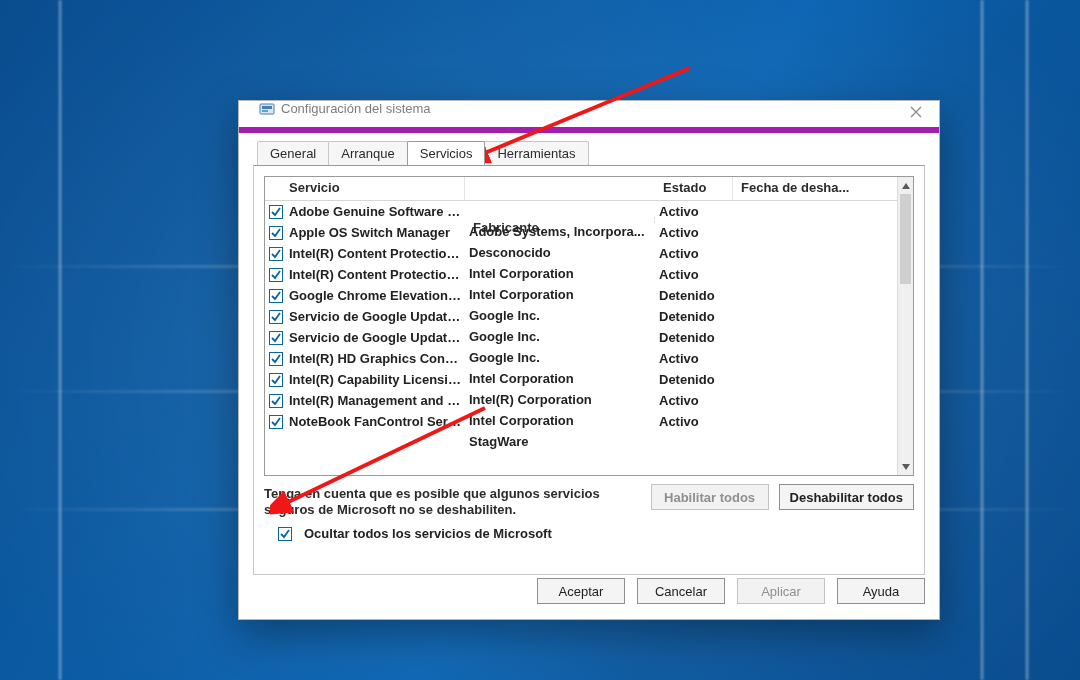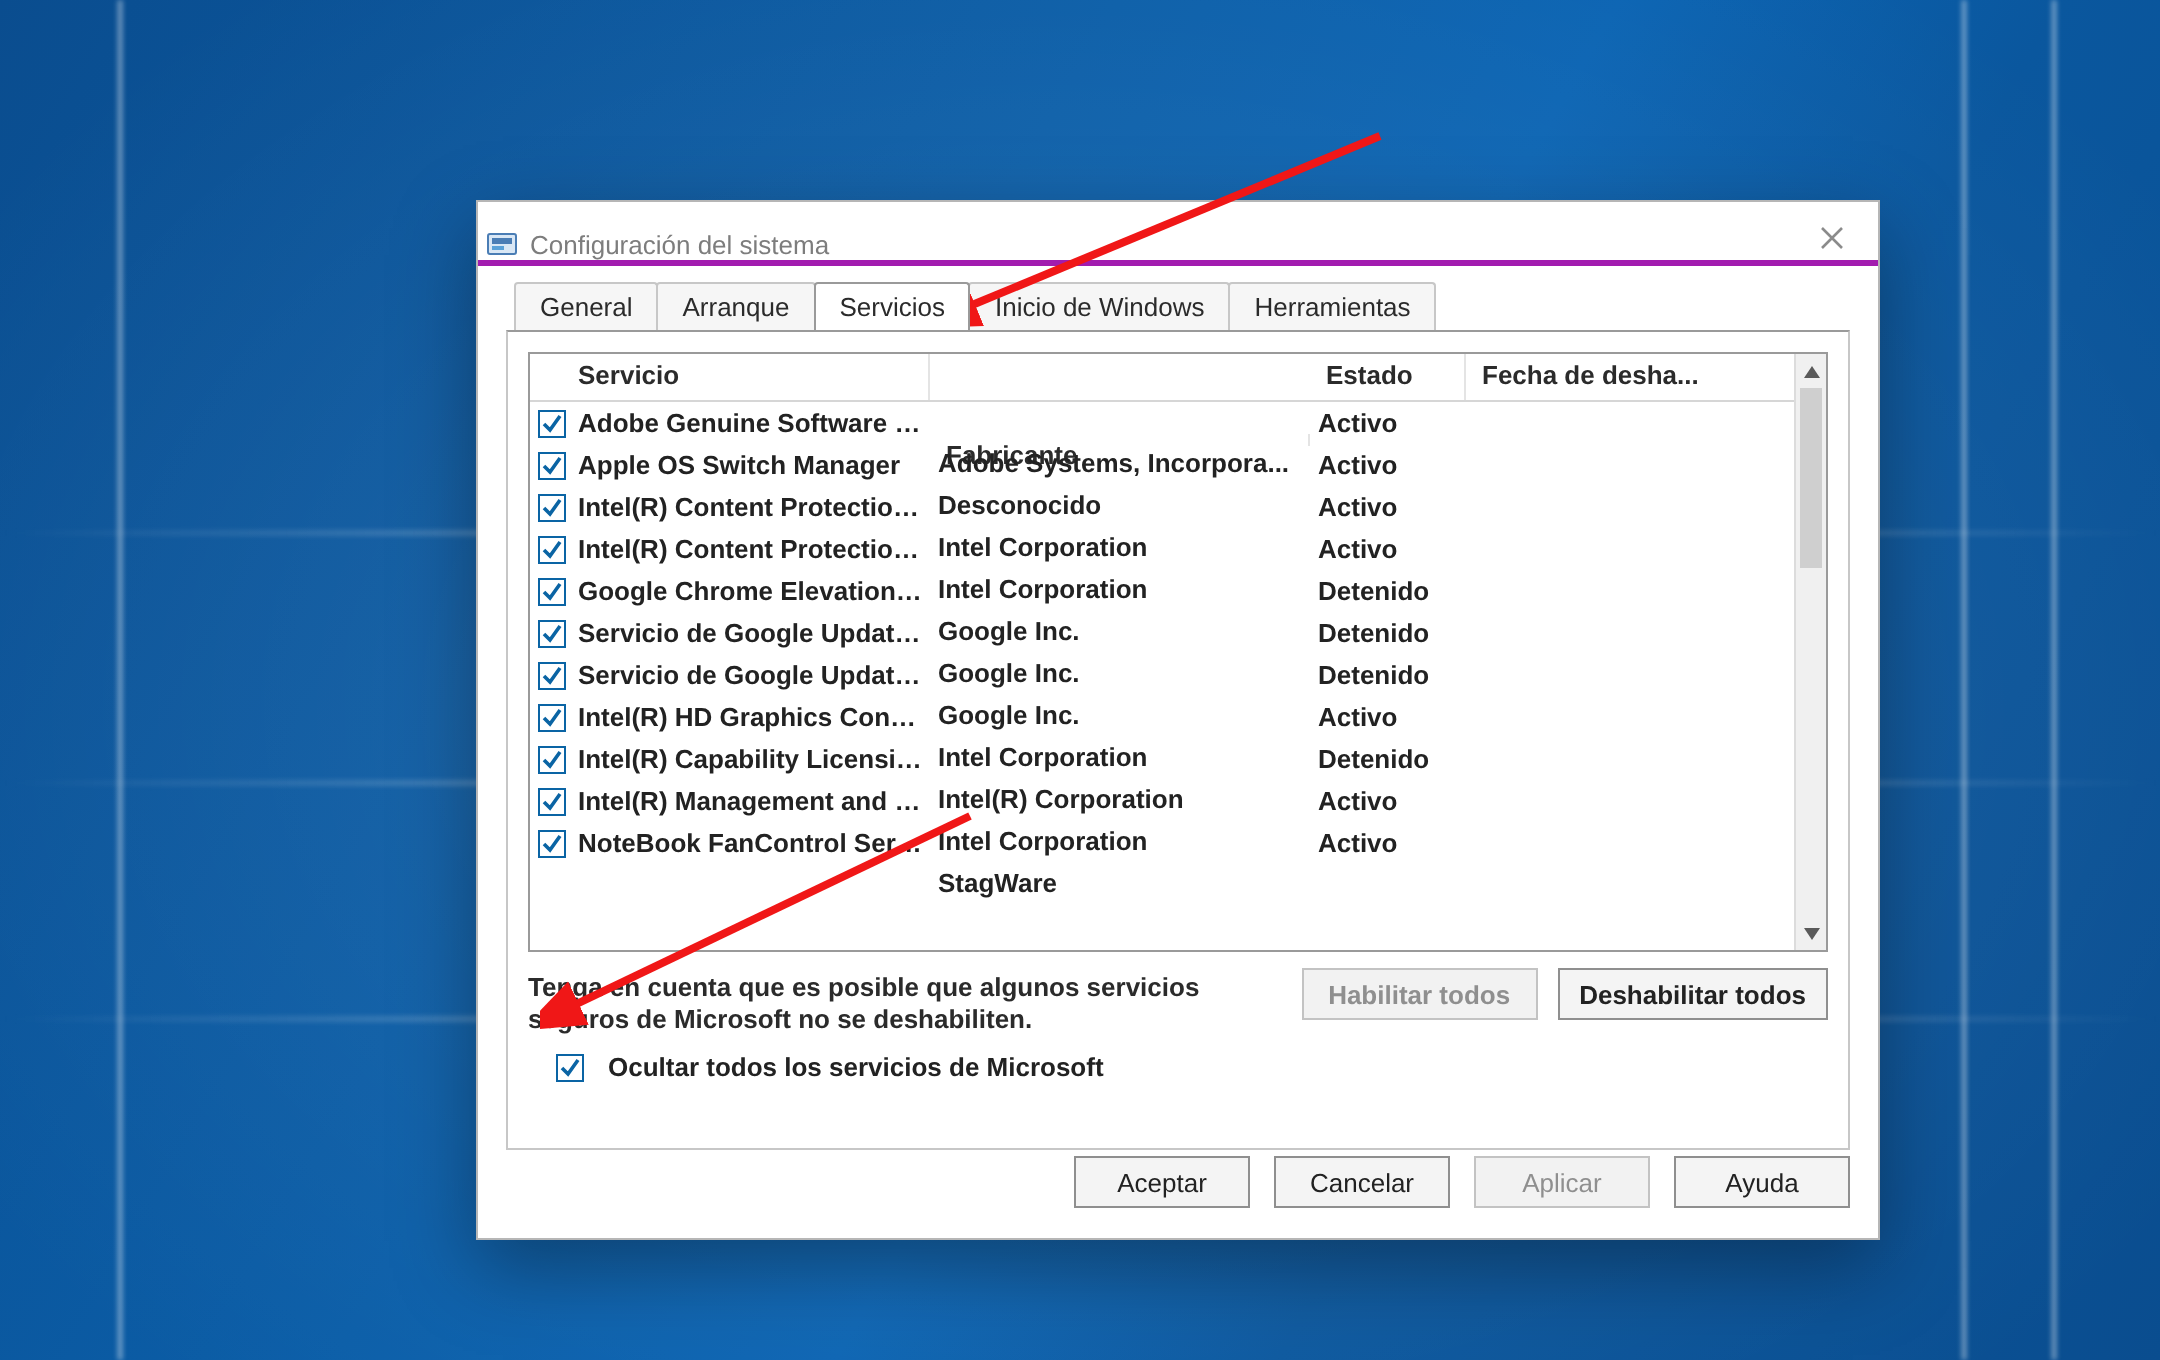--- a/index.html
+++ b/index.html
@@ -9,21 +9,21 @@
   .wallpaper { position:absolute; inset:0; background:
       radial-gradient(1100px 780px at 50% 52%, rgba(255,255,255,0.22) 0%, rgba(255,255,255,0.05) 30%, rgba(0,0,0,0.0) 60%),
       linear-gradient(120deg,#0a4d8f 0%,#0b5ea8 38%,#0b64b3 55%,#0a579e 70%,#0a4d8f 100%);
   }
   .beam { position:absolute; background:linear-gradient(90deg,rgba(255,255,255,0)0%,rgba(255,255,255,0.35)40%,rgba(255,255,255,0.7)52%,rgba(255,255,255,0.35)64%,rgba(255,255,255,0)100%); filter:blur(1.2px);}
   .beam.h { height:3px; left:0; right:0; }
   .beam.v { width:4px; top:0; bottom:0; }
 
   
   .window { position:absolute; left:238px; top:100px; width:702px; height:520px; background:#ffffff; border:1px solid #b6b6b6; box-shadow:0 14px 38px rgba(0,0,0,0.35); }
-  .titlebar { display:flex; align-items:flex-end; height:32px; padding:0 6px 0 4px; border-bottom:3px solid #a21caf; }
+  .titlebar { display:flex; align-items:flex-start; height:32px; padding:0 6px 0 20px; border-bottom:6px solid #a21caf; }
   .title-icon { width:16px; height:16px; margin-right:6px; }
   .title-text { color:#7d7d7d; font-size:13px; flex:1 1 auto; }
   .win-close { width:34px; height:22px; display:flex; align-items:center; justify-content:center; color:#8b8b8b; }
 
   .client { position:absolute; left:0; right:0; top:32px; bottom:0; padding:8px 14px 12px 14px; }
 
   
   .tabstrip{ display:flex; align-items:center; gap:0; padding-left:4px; }
   .tab{ padding:4px 12px 5px 12px; border:1px solid #c7c7c7; border-bottom:none; background:#f6f6f6; color:#2b2b2b; font-size:13px; border-top-left-radius:2px; border-top-right-radius:2px; margin-right:-1px; height:24px; display:flex; align-items:center; cursor:default;}
   .tab.active{ background:#ffffff; position:relative; z-index:2; border-color:#9a9a9a; }
@@ -95,23 +95,20 @@
       <div class="tab">
           <span>General</span>
         </div>
       <div class="tab">
           <span>Arranque</span>
         </div>
       <div class="tab active">
           <span>Servicios</span>
         </div>
       <div class="tab">
-          <span>Inicio de Windows</span>
-        </div>
-      <div class="tab">
           <span>Herramientas</span>
         </div>
     </div>
 
     <div class="tabpanel-border">
       <div class="listbox">
         <div class="list-header">
           <div class="col c-service" style="padding-left:24px">Servicio</div>
           <div class="col c-mfr">Fabricante</div>
           <div class="col c-state">Estado</div>

